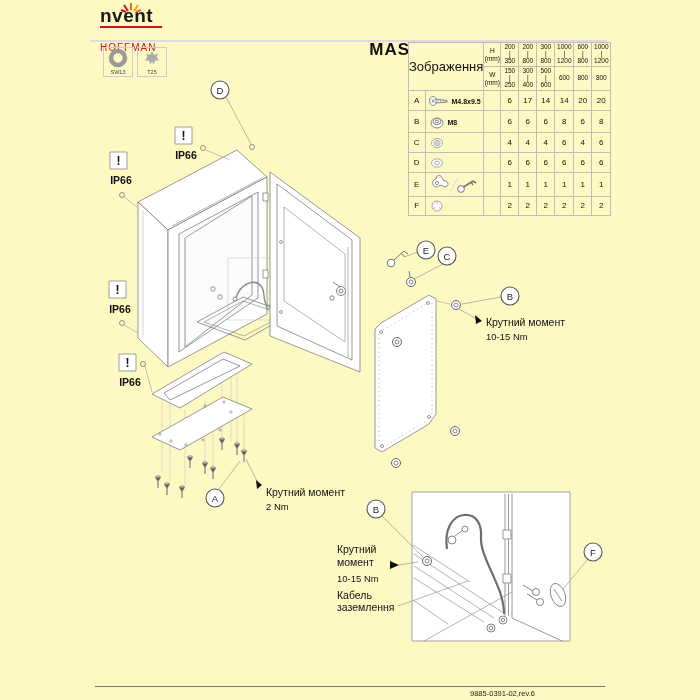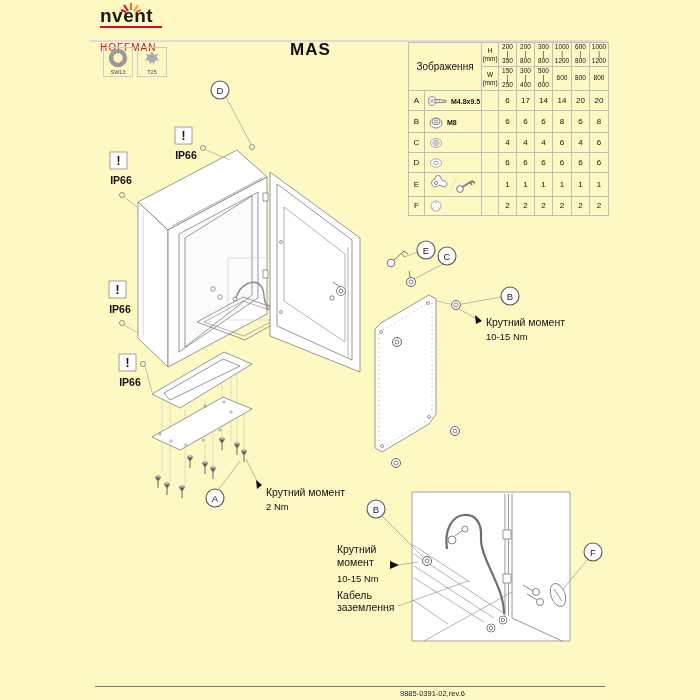--- a/index.html
+++ b/index.html
@@ -4,38 +4,38 @@
 <style>
   html,body{margin:0;padding:0;background:#fff;}
   #page{position:relative;width:700px;height:700px;background:#fef9c3;overflow:hidden;
         font-family:"Liberation Sans","DejaVu Sans",sans-serif;color:#111;}
   
   #logo{position:absolute;left:100px;top:6px;width:80px;}
   #logo .word{font-size:19px;font-weight:bold;letter-spacing:.5px;color:#1a1a1a;line-height:1;}
   #logo .rule{height:2px;background:#c8102e;width:62px;margin-top:1px;}
   #logo .div{font-size:10px;font-weight:normal;letter-spacing:1px;color:#c8102e;margin-top:14px;}
   #hdr-rule{position:absolute;left:90px;top:40px;width:517px;height:2px;background:#dcdcdc;}
-  #title{position:absolute;left:290px;top:40px;width:120px;text-align:left;
+  #title{position:absolute;left:290px;top:40px;width:120px;text-align:right;
          font-size:17px;font-weight:600;letter-spacing:1px;}
   .toolbox{position:absolute;top:47px;width:30px;height:30px;border:1px solid #ccc;box-sizing:border-box;}
   .toolbox .tl{position:absolute;bottom:1px;left:0;right:0;text-align:center;font-size:5.5px;color:#444;}
   #tool1{left:103px;} #tool2{left:137px;}
   
   #ptable{position:absolute;left:408px;top:42px;border-collapse:collapse;table-layout:fixed;}
   #ptable td{border:1px solid #bdbdbd;padding:0;text-align:center;vertical-align:middle;
              font-size:8px;line-height:1;}
   #ptable .imgc{text-align:left;padding-left:2px;}
-  #ptable .hdr{font-size:10px;}
+  #ptable .hdr{font-size:13px;}
   #ptable .hw{font-size:6.5px;white-space:pre-line;line-height:1.1;}
   #ptable .range{font-size:6.5px;white-space:pre-line;line-height:1.05;}
   #ptable .plabel{font-size:7px;font-weight:bold;vertical-align:middle;}
   .icn{vertical-align:middle;}
   
   #ftr-rule{position:absolute;left:95px;top:686px;width:510px;height:1px;background:#777;}
-  #ftr-txt{position:absolute;left:400px;top:689px;width:205px;text-align:left;font-size:7.5px;color:#222;}
+  #ftr-txt{position:absolute;left:400px;top:689px;width:205px;text-align:center;font-size:7.5px;color:#222;}
   
   #draw{position:absolute;left:0;top:0;}
   text{font-family:"Liberation Sans","DejaVu Sans",sans-serif;}
   .ann{font-size:10.5px;fill:#111;}
   .ann2{font-size:9.5px;fill:#111;}
   .ip{font-size:10.5px;font-weight:bold;fill:#111;}
   .bang{font-size:12px;font-weight:bold;fill:#111;}
   .clt{font-size:9.5px;fill:#222;}
 </style>
 </head>

